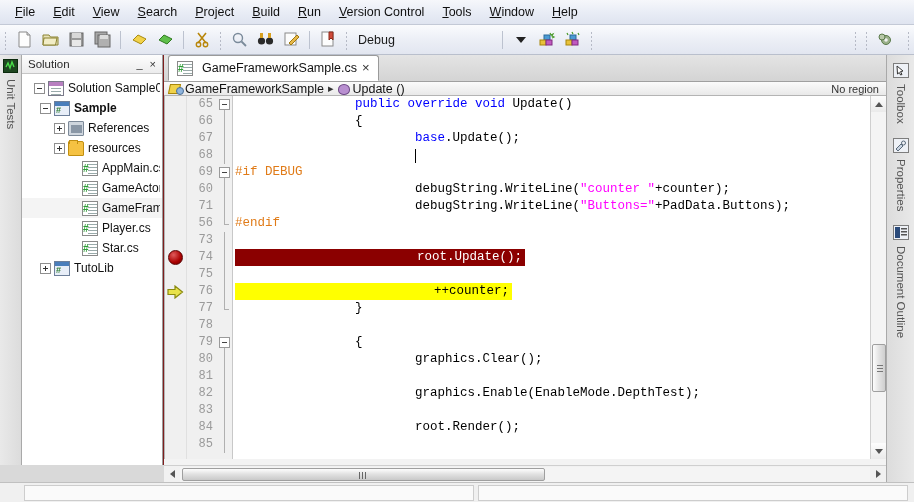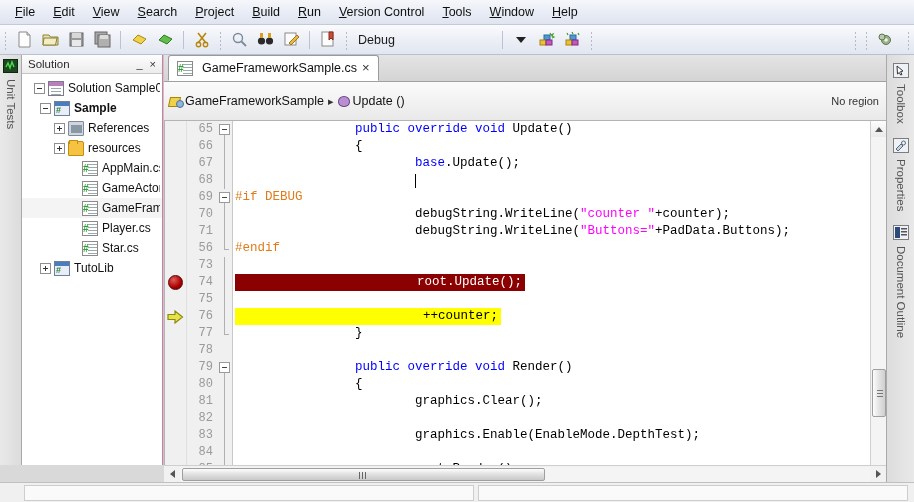--- a/index.html
+++ b/index.html
@@ -4,21 +4,21 @@
 <style>
   * { box-sizing: border-box; }
   html, body {
     margin: 0; padding: 0;
     width: 914px; height: 502px;
     overflow: hidden;
     font-family: "Liberation Sans", sans-serif;
     font-size: 12px;
     background: #d4d0c8;
   }
-  .app { position: relative; width: 914px; height: 502px; background: #f9a8d4; }
+  .app { position: relative; width: 914px; height: 502px; background: #7f1d1d; }
 
   
   .menubar {
     position: absolute; top: 0; left: 0; width: 914px; height: 25px;
     background: linear-gradient(to bottom, #f6f7fb 0%, #e8ecf5 55%, #dfe4f0 100%);
     border-bottom: 1px solid #c3c9d6;
     display: flex; align-items: center; padding-left: 6px;
   }
   .menubar .mi {
     padding: 3px 9px; font-size: 12.5px; color: #101010; cursor: default; white-space: nowrap;
@@ -94,21 +94,21 @@
   
   .editor { position: absolute; left: 164px; top: 55px; width: 722px; height: 427px;
     background: #f3f3f3; }
   .tabstrip { height: 27px; background: linear-gradient(to bottom,#e4e4e4,#d4d4d4);
     border-bottom: 1px solid #a0a0a0; display: flex; align-items: flex-end; padding-left: 4px; }
   .etab { height: 26px; display: flex; align-items: center; gap: 5px; padding: 0 8px;
     background: #fff; border: 1px solid #9a9a9a; border-bottom: 1px solid #fff;
     border-radius: 3px 3px 0 0; font-size: 12.5px; color: #111; }
   .etab .close { font-size: 13px; color: #333; line-height: 12px; }
 
-  .breadcrumb { height: 39px; background: linear-gradient(to bottom,#fbfbfb,#e9e9e9);
+  .breadcrumb { height: 14px; background: linear-gradient(to bottom,#fbfbfb,#e9e9e9);
     border-bottom: 1px solid #b4b4b4; display: flex; align-items: center;
     padding: 0 7px 0 5px; font-size: 12.5px; color: #111; gap: 2px; }
   .bc-cls { width: 14px; height: 13px; position: relative; }
   .bc-cls::before { content:''; position:absolute; left:0; top:2px; width:9px; height:8px;
      background:#f0d24a; border:1px solid #a8860b; transform: skewX(-12deg); }
   .bc-cls::after { content:''; position:absolute; left:7px; top:5px; width:6px; height:6px;
      background:#8fb4dd; border:1px solid #4a6f96; border-radius:50%; }
   .bc-sep { color:#333; font-size: 11px; padding: 0 2px; }
   .bc-meth { width: 13px; height: 12px; position: relative; }
   .bc-meth::before { content:''; position:absolute; left:1px; top:1px; width:10px; height:9px;
@@ -427,21 +427,21 @@
             <div class="exec-arrow" style="top: 189px;"><svg width="17" height="14" viewBox="0 0 17 14">
                 <path d="M1 4.5h7V1l7.5 6L8 13V9.5H1z" fill="#e8e24a" stroke="#8a8a10" stroke-width="1.2"></path>
               </svg></div>
           </div>
         <div class="gutter-ln" id="lngutter">
             <div class="ln">65</div>
             <div class="ln">66</div>
             <div class="ln">67</div>
             <div class="ln">68</div>
             <div class="ln">69</div>
-            <div class="ln">70</div>
+            <div class="ln">60</div>
             <div class="ln">71</div>
             <div class="ln">56</div>
             <div class="ln">73</div>
             <div class="ln">74</div>
             <div class="ln">75</div>
             <div class="ln">76</div>
             <div class="ln">77</div>
             <div class="ln">78</div>
             <div class="ln">79</div>
             <div class="ln">80</div>
@@ -484,24 +484,23 @@
             <div class="crow code">&nbsp;&nbsp;&nbsp;&nbsp;&nbsp;&nbsp;&nbsp;&nbsp;&nbsp;&nbsp;&nbsp;&nbsp;&nbsp;&nbsp;&nbsp;&nbsp;&nbsp;&nbsp;&nbsp;&nbsp;&nbsp;&nbsp;&nbsp;&nbsp;<span class="kw">base</span><span>.Update();</span></div>
             <div class="crow code">&nbsp;&nbsp;&nbsp;&nbsp;&nbsp;&nbsp;&nbsp;&nbsp;&nbsp;&nbsp;&nbsp;&nbsp;&nbsp;&nbsp;&nbsp;&nbsp;&nbsp;&nbsp;&nbsp;&nbsp;&nbsp;&nbsp;&nbsp;&nbsp;<span></span></div>
             <div class="cursor" style="top: 53px; height: 14px; left: 182.48px;"></div>
             <div class="crow code"><span class="pp">#if DEBUG</span></div>
             <div class="crow code">&nbsp;&nbsp;&nbsp;&nbsp;&nbsp;&nbsp;&nbsp;&nbsp;&nbsp;&nbsp;&nbsp;&nbsp;&nbsp;&nbsp;&nbsp;&nbsp;&nbsp;&nbsp;&nbsp;&nbsp;&nbsp;&nbsp;&nbsp;&nbsp;<span>debugString.WriteLine(</span><span class="str">"counter "</span><span>+counter);</span></div>
             <div class="crow code">&nbsp;&nbsp;&nbsp;&nbsp;&nbsp;&nbsp;&nbsp;&nbsp;&nbsp;&nbsp;&nbsp;&nbsp;&nbsp;&nbsp;&nbsp;&nbsp;&nbsp;&nbsp;&nbsp;&nbsp;&nbsp;&nbsp;&nbsp;&nbsp;<span>debugString.WriteLine(</span><span class="str">"Buttons="</span><span>+PadData.Buttons);</span></div>
             <div class="crow code"><span class="pp">#endif</span></div>
             <div class="crow code"><span></span></div>
             <div class="crow code" style="background: none; padding-left: 2px; font-family: Liberation Mono, monospace;"><span class="bp-line" style="padding-left:2px">&nbsp;&nbsp;&nbsp;&nbsp;&nbsp;&nbsp;&nbsp;&nbsp;&nbsp;&nbsp;&nbsp;&nbsp;&nbsp;&nbsp;&nbsp;&nbsp;&nbsp;&nbsp;&nbsp;&nbsp;&nbsp;&nbsp;&nbsp;&nbsp;<span>root.Update();</span></span></div>
             <div class="crow code"><span></span></div>
-            <div class="crow code"><span class="exec-line" style="padding-left:8px">&nbsp;&nbsp;&nbsp;&nbsp;&nbsp;&nbsp;&nbsp;&nbsp;&nbsp;&nbsp;&nbsp;&nbsp;&nbsp;&nbsp;&nbsp;&nbsp;&nbsp;&nbsp;&nbsp;&nbsp;&nbsp;&nbsp;&nbsp;&nbsp;<span>++counter;</span></span></div>
+            <div class="crow code"><span class="exec-line" style="padding-left:19px">&nbsp;&nbsp;&nbsp;&nbsp;&nbsp;&nbsp;&nbsp;&nbsp;&nbsp;&nbsp;&nbsp;&nbsp;&nbsp;&nbsp;&nbsp;&nbsp;&nbsp;&nbsp;&nbsp;&nbsp;&nbsp;&nbsp;&nbsp;&nbsp;<span>++counter;</span></span></div>
             <div class="crow code">&nbsp;&nbsp;&nbsp;&nbsp;&nbsp;&nbsp;&nbsp;&nbsp;&nbsp;&nbsp;&nbsp;&nbsp;&nbsp;&nbsp;&nbsp;&nbsp;<span>}</span></div>
             <div class="crow code"><span></span></div>
-            <div class="crow code">&nbsp;&nbsp;&nbsp;&nbsp;&nbsp;&nbsp;&nbsp;&nbsp;&nbsp;&nbsp;&nbsp;&nbsp;&nbsp;&nbsp;&nbsp;&nbsp;<span class="kw">public </span><span class="kw">override </span><span class="kw">void </span><span>Render()</span></div>
             <div class="crow code">&nbsp;&nbsp;&nbsp;&nbsp;&nbsp;&nbsp;&nbsp;&nbsp;&nbsp;&nbsp;&nbsp;&nbsp;&nbsp;&nbsp;&nbsp;&nbsp;<span>{</span></div>
             <div class="crow code">&nbsp;&nbsp;&nbsp;&nbsp;&nbsp;&nbsp;&nbsp;&nbsp;&nbsp;&nbsp;&nbsp;&nbsp;&nbsp;&nbsp;&nbsp;&nbsp;&nbsp;&nbsp;&nbsp;&nbsp;&nbsp;&nbsp;&nbsp;&nbsp;<span>graphics.Clear();</span></div>
             <div class="crow code"><span></span></div>
             <div class="crow code">&nbsp;&nbsp;&nbsp;&nbsp;&nbsp;&nbsp;&nbsp;&nbsp;&nbsp;&nbsp;&nbsp;&nbsp;&nbsp;&nbsp;&nbsp;&nbsp;&nbsp;&nbsp;&nbsp;&nbsp;&nbsp;&nbsp;&nbsp;&nbsp;<span>graphics.Enable(EnableMode.DepthTest);</span></div>
             <div class="crow code"><span></span></div>
             <div class="crow code">&nbsp;&nbsp;&nbsp;&nbsp;&nbsp;&nbsp;&nbsp;&nbsp;&nbsp;&nbsp;&nbsp;&nbsp;&nbsp;&nbsp;&nbsp;&nbsp;&nbsp;&nbsp;&nbsp;&nbsp;&nbsp;&nbsp;&nbsp;&nbsp;<span>root.Render();</span></div>
           </div>
       </div>
       <div class="vscroll">
         <div class="sb-arrow">

